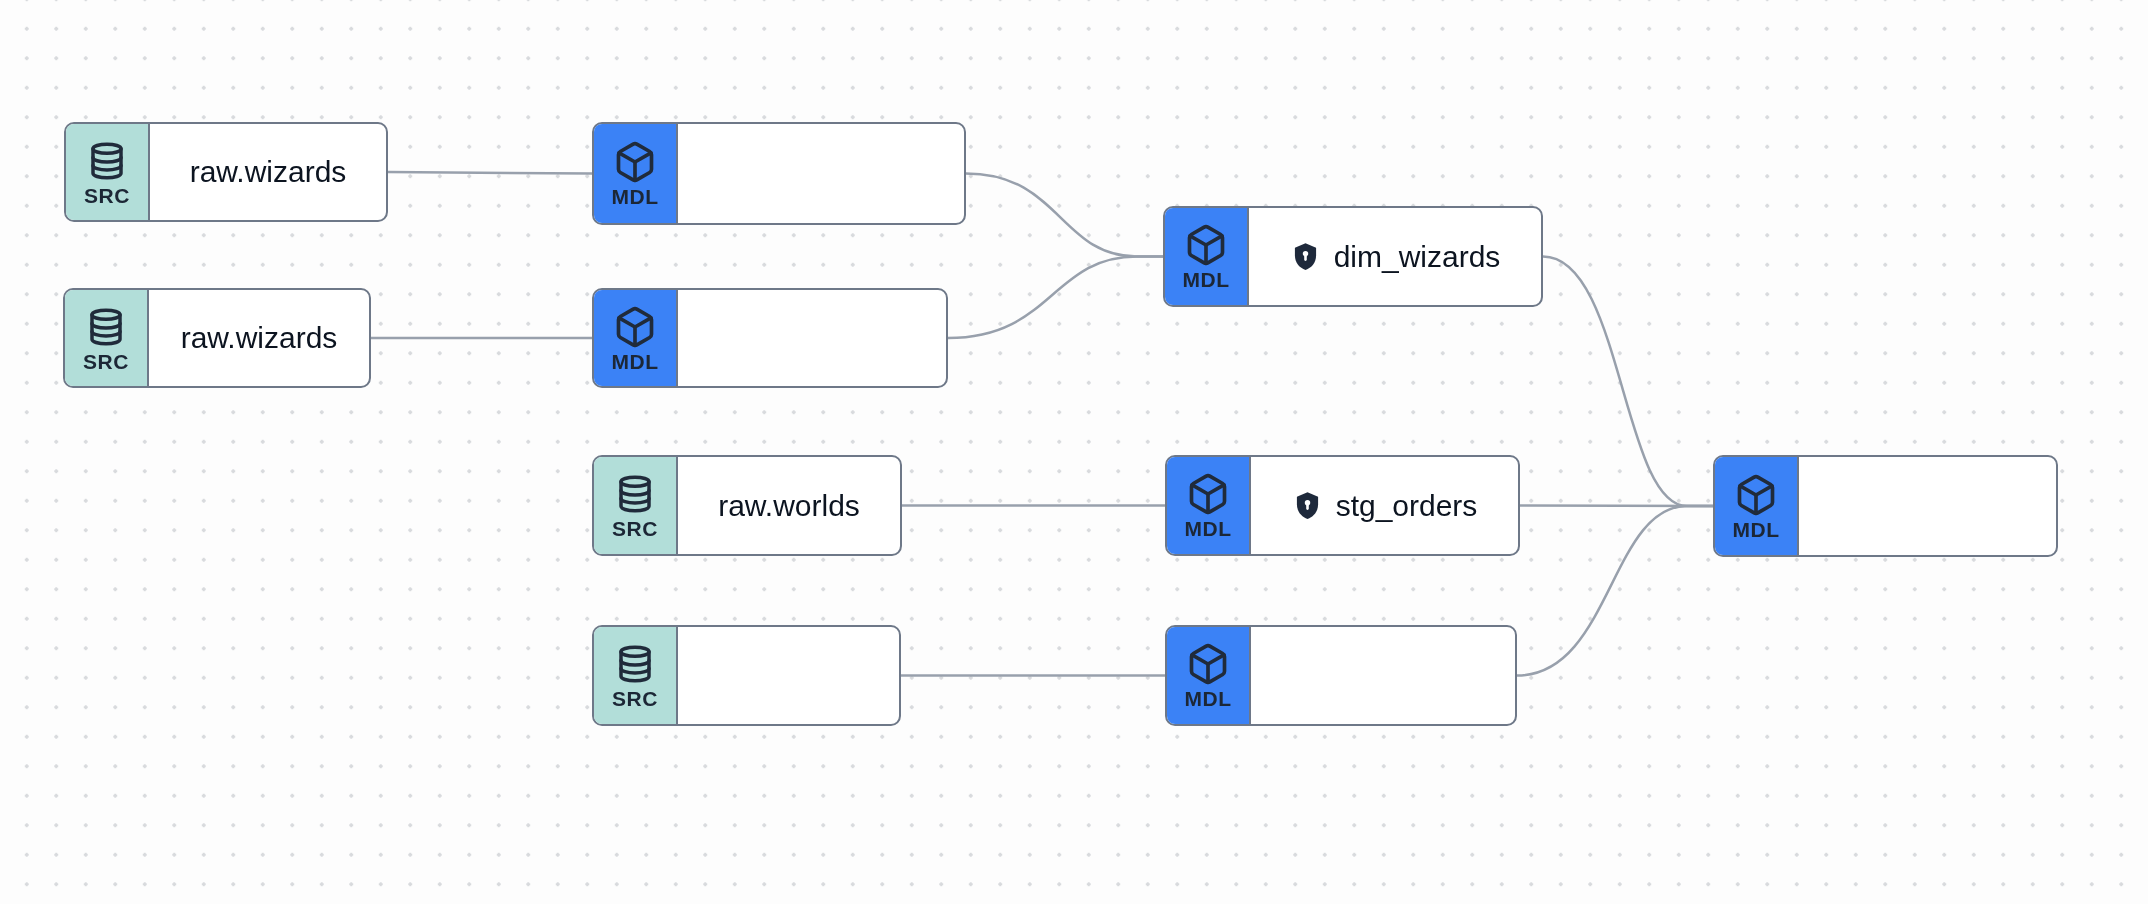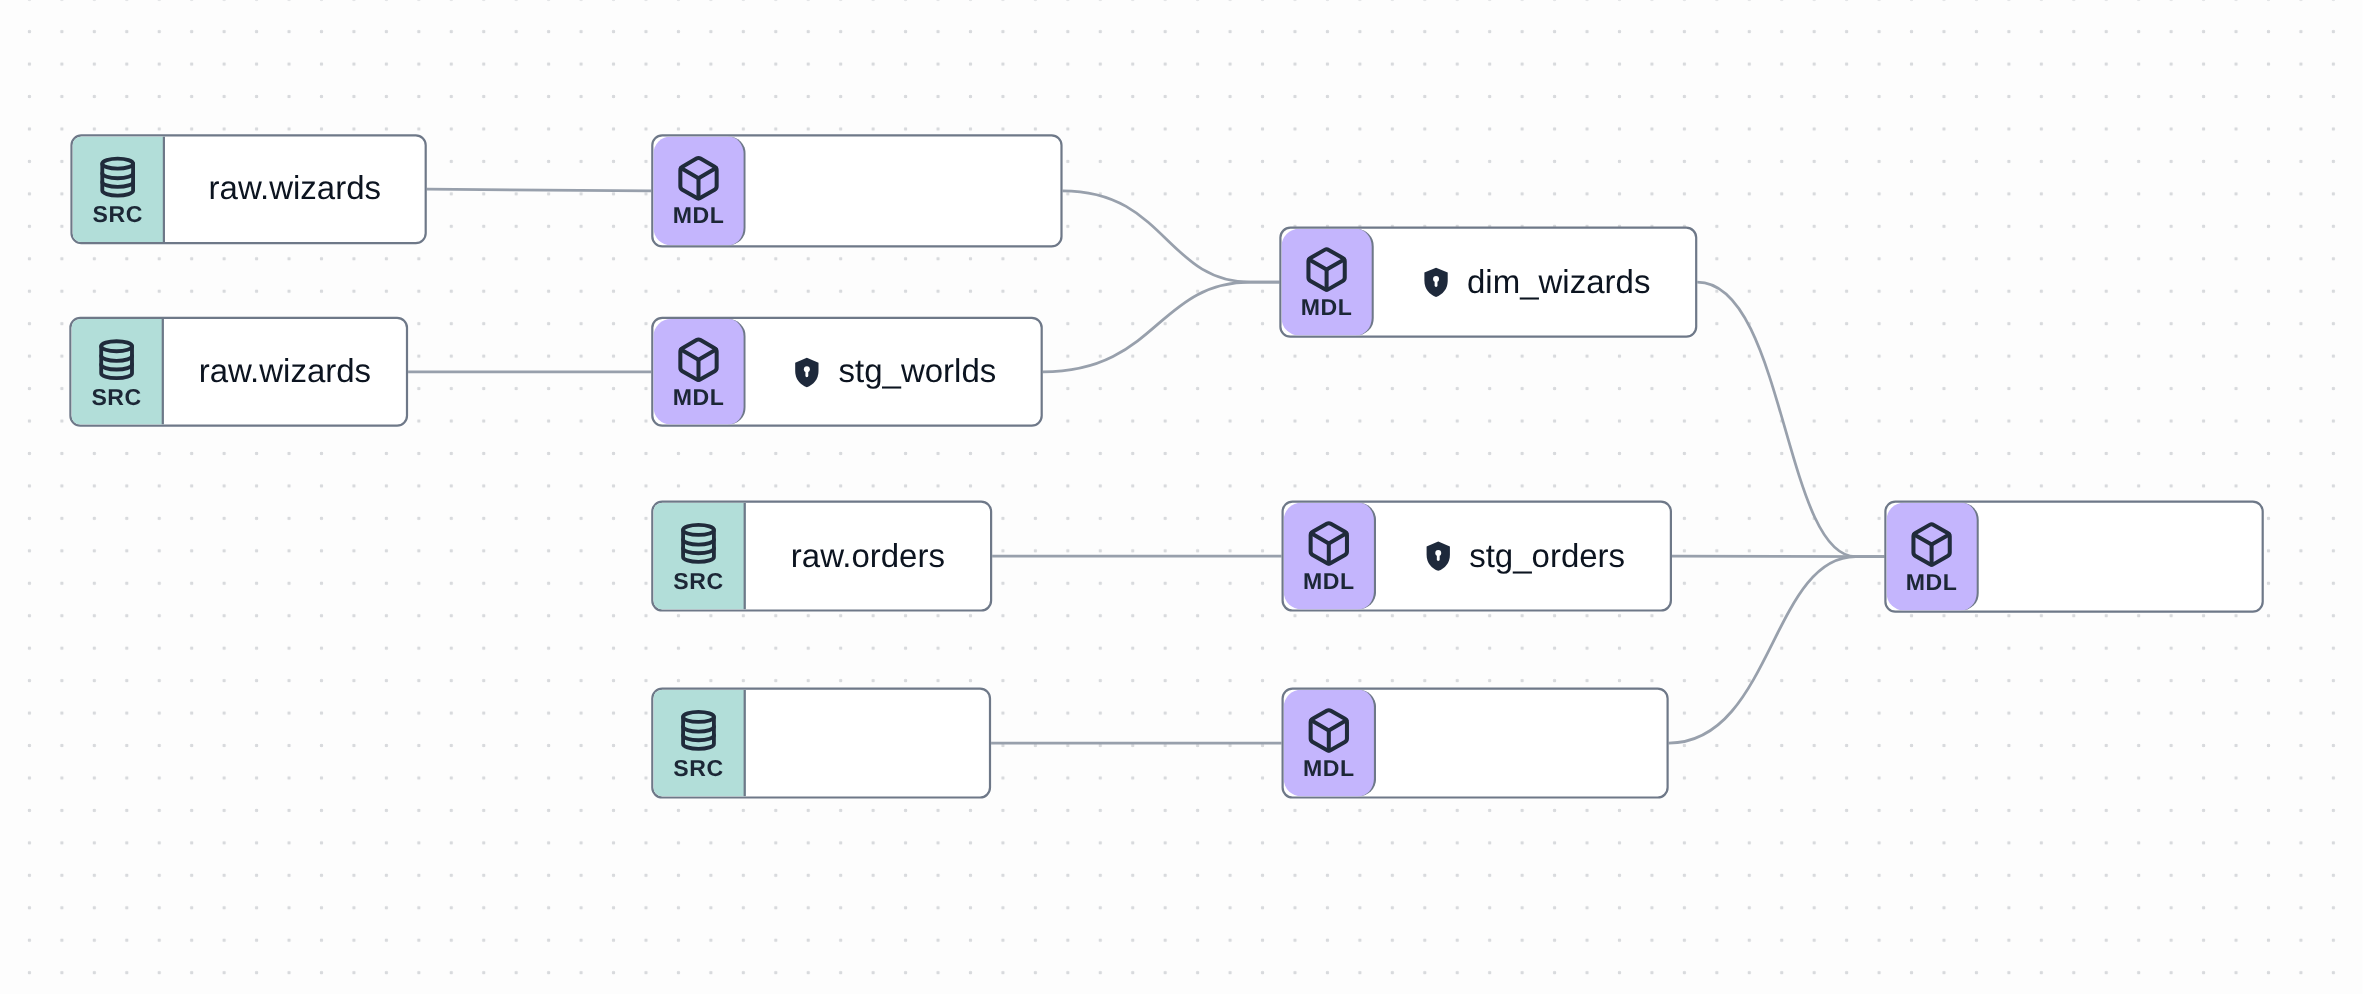--- a/index.html
+++ b/index.html
@@ -24,21 +24,21 @@
     background: #ffffff; border: 2px solid #6e7888; border-radius: 10px;
     overflow: hidden;
   }
   .badge {
     width: 82px; flex: 0 0 82px;
     display: flex; flex-direction: column; align-items: center; justify-content: center;
     border-right: 2px solid #6e7888;
     padding-top: 2px;
   }
   .node.src .badge { background: #b2ded9; }
-  .node.mdl .badge { background: #c4b5fd; border-radius: 16px; }
+  .node.mdl .badge { background: #3b82f6; }
   .badge .icon svg { display: block; }
   .badge-label {
     font-size: 21px; font-weight: 700; color: #1c2736;
     letter-spacing: 0.5px; margin-top: 1px; line-height: 1.1;
   }
   .body {
     flex: 1; display: flex; align-items: center; justify-content: center;
     gap: 13px; padding: 16px 10px;
   }
   .label { font-size: 30px; color: #0c1420; white-space: nowrap; }
@@ -114,92 +114,82 @@
 
       <span class="icon badge-icon cube">
         <svg width="44" height="44" viewBox="0 0 24 24" fill="none" stroke="#202b3b" stroke-width="2" stroke-linecap="round" stroke-linejoin="round">
           <path d="M21 8a2 2 0 0 0-1-1.73l-7-4a2 2 0 0 0-2 0l-7 4A2 2 0 0 0 3 8v8a2 2 0 0 0 1 1.73l7 4a2 2 0 0 0 2 0l7-4A2 2 0 0 0 21 16Z"></path>
           <path d="m3.3 7 8.7 5 8.7-5"></path>
           <path d="M12 22V12"></path>
         </svg>
       </span>
       <span class="badge-label">MDL</span>
     </div>
+  </div>
+      <div class="node mdl" style="left: 1163px; top: 206px; width: 380px; height: 101px;">
+    <div class="badge">
+
+      <span class="icon badge-icon cube">
+        <svg width="44" height="44" viewBox="0 0 24 24" fill="none" stroke="#202b3b" stroke-width="2" stroke-linecap="round" stroke-linejoin="round">
+          <path d="M21 8a2 2 0 0 0-1-1.73l-7-4a2 2 0 0 0-2 0l-7 4A2 2 0 0 0 3 8v8a2 2 0 0 0 1 1.73l7 4a2 2 0 0 0 2 0l7-4A2 2 0 0 0 21 16Z"></path>
+          <path d="m3.3 7 8.7 5 8.7-5"></path>
+          <path d="M12 22V12"></path>
+        </svg>
+      </span>
+      <span class="badge-label">MDL</span>
+    </div>
     <div class="body">
       <span class="icon shield">
         <svg width="31" height="33" viewBox="0 0 24 24">
           <path fill="#1e293b" d="M12 1.8 20.2 5.2 V 11 C 20.2 16.8 16.6 20.8 12 22.4 C 7.4 20.8 3.8 16.8 3.8 11 V 5.2 Z"></path>
           <circle cx="12" cy="9.8" r="2.1" fill="#ffffff"></circle>
           <rect x="11" y="10.8" width="2" height="4.6" rx="1" fill="#ffffff"></rect>
         </svg>
       </span>
-      <span class="label">stg_worlds</span>
-    </div>
-  </div>
-      <div class="node mdl" style="left: 1163px; top: 206px; width: 380px; height: 101px;">
+      <span class="label">dim_wizards</span>
+    </div>
+  </div>
+      <div class="node src" style="left: 592px; top: 455px; width: 310px; height: 101px;">
+    <div class="badge">
+      <span class="icon badge-icon db">
+        <svg width="42" height="44" viewBox="0 0 24 24" fill="none" stroke="#202b3b" stroke-width="2" stroke-linecap="round" stroke-linejoin="round">
+          <ellipse cx="12" cy="5" rx="8" ry="2.6"></ellipse>
+          <path d="M4 5v14c0 1.44 3.58 2.6 8 2.6s8-1.16 8-2.6V5"></path>
+          <path d="M4 10c0 1.44 3.58 2.6 8 2.6s8-1.16 8-2.6"></path>
+          <path d="M4 14.5c0 1.44 3.58 2.6 8 2.6s8-1.16 8-2.6"></path>
+        </svg>
+      </span>
+
+      <span class="badge-label">SRC</span>
+    </div>
+    <div class="body">
+
+      <span class="label">raw.worlds</span>
+    </div>
+  </div>
+      <div class="node mdl" style="left: 1165px; top: 455px; width: 355px; height: 101px;">
     <div class="badge">
 
       <span class="icon badge-icon cube">
         <svg width="44" height="44" viewBox="0 0 24 24" fill="none" stroke="#202b3b" stroke-width="2" stroke-linecap="round" stroke-linejoin="round">
           <path d="M21 8a2 2 0 0 0-1-1.73l-7-4a2 2 0 0 0-2 0l-7 4A2 2 0 0 0 3 8v8a2 2 0 0 0 1 1.73l7 4a2 2 0 0 0 2 0l7-4A2 2 0 0 0 21 16Z"></path>
           <path d="m3.3 7 8.7 5 8.7-5"></path>
           <path d="M12 22V12"></path>
         </svg>
       </span>
       <span class="badge-label">MDL</span>
     </div>
     <div class="body">
       <span class="icon shield">
         <svg width="31" height="33" viewBox="0 0 24 24">
           <path fill="#1e293b" d="M12 1.8 20.2 5.2 V 11 C 20.2 16.8 16.6 20.8 12 22.4 C 7.4 20.8 3.8 16.8 3.8 11 V 5.2 Z"></path>
           <circle cx="12" cy="9.8" r="2.1" fill="#ffffff"></circle>
           <rect x="11" y="10.8" width="2" height="4.6" rx="1" fill="#ffffff"></rect>
         </svg>
       </span>
-      <span class="label">dim_wizards</span>
-    </div>
-  </div>
-      <div class="node src" style="left: 592px; top: 455px; width: 310px; height: 101px;">
-    <div class="badge">
-      <span class="icon badge-icon db">
-        <svg width="42" height="44" viewBox="0 0 24 24" fill="none" stroke="#202b3b" stroke-width="2" stroke-linecap="round" stroke-linejoin="round">
-          <ellipse cx="12" cy="5" rx="8" ry="2.6"></ellipse>
-          <path d="M4 5v14c0 1.44 3.58 2.6 8 2.6s8-1.16 8-2.6V5"></path>
-          <path d="M4 10c0 1.44 3.58 2.6 8 2.6s8-1.16 8-2.6"></path>
-          <path d="M4 14.5c0 1.44 3.58 2.6 8 2.6s8-1.16 8-2.6"></path>
-        </svg>
-      </span>
-
-      <span class="badge-label">SRC</span>
-    </div>
-    <div class="body">
-
-      <span class="label">raw.orders</span>
-    </div>
-  </div>
-      <div class="node mdl" style="left: 1165px; top: 455px; width: 355px; height: 101px;">
-    <div class="badge">
-
-      <span class="icon badge-icon cube">
-        <svg width="44" height="44" viewBox="0 0 24 24" fill="none" stroke="#202b3b" stroke-width="2" stroke-linecap="round" stroke-linejoin="round">
-          <path d="M21 8a2 2 0 0 0-1-1.73l-7-4a2 2 0 0 0-2 0l-7 4A2 2 0 0 0 3 8v8a2 2 0 0 0 1 1.73l7 4a2 2 0 0 0 2 0l7-4A2 2 0 0 0 21 16Z"></path>
-          <path d="m3.3 7 8.7 5 8.7-5"></path>
-          <path d="M12 22V12"></path>
-        </svg>
-      </span>
-      <span class="badge-label">MDL</span>
-    </div>
-    <div class="body">
-      <span class="icon shield">
-        <svg width="31" height="33" viewBox="0 0 24 24">
-          <path fill="#1e293b" d="M12 1.8 20.2 5.2 V 11 C 20.2 16.8 16.6 20.8 12 22.4 C 7.4 20.8 3.8 16.8 3.8 11 V 5.2 Z"></path>
-          <circle cx="12" cy="9.8" r="2.1" fill="#ffffff"></circle>
-          <rect x="11" y="10.8" width="2" height="4.6" rx="1" fill="#ffffff"></rect>
-        </svg>
-      </span>
       <span class="label">stg_orders</span>
     </div>
   </div>
       <div class="node src" style="left: 592px; top: 625px; width: 309px; height: 101px;">
     <div class="badge">
       <span class="icon badge-icon db">
         <svg width="42" height="44" viewBox="0 0 24 24" fill="none" stroke="#202b3b" stroke-width="2" stroke-linecap="round" stroke-linejoin="round">
           <ellipse cx="12" cy="5" rx="8" ry="2.6"></ellipse>
           <path d="M4 5v14c0 1.44 3.58 2.6 8 2.6s8-1.16 8-2.6V5"></path>
           <path d="M4 10c0 1.44 3.58 2.6 8 2.6s8-1.16 8-2.6"></path>

